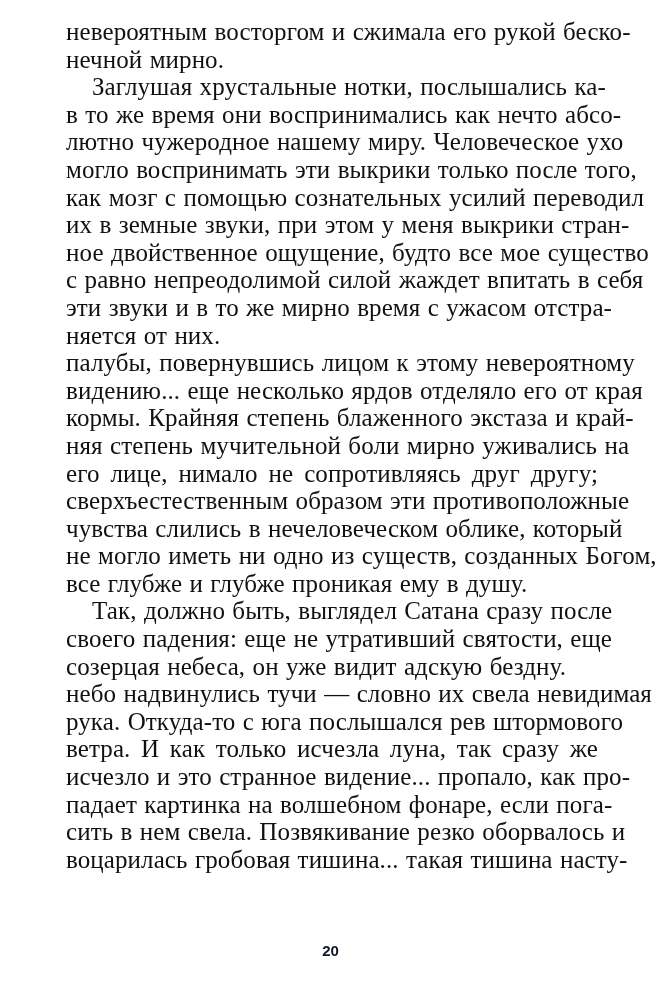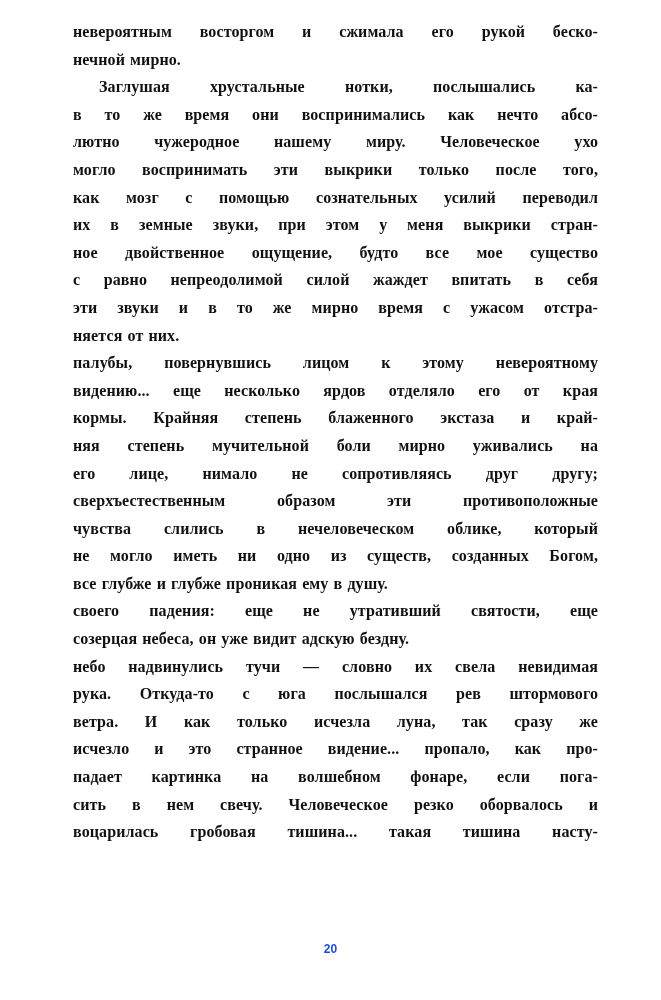--- a/index.html
+++ b/index.html
@@ -18,45 +18,44 @@
     .page {
       position: absolute;
       left: 66px;
       top: 18px;
       width: 532px;
     }
     .line {
       display: block;
       height: 27.6px;
       line-height: 27.6px;
-      font-size: 16px;
+      font-size: 25px;
       text-align: justify;
       text-align-last: justify;
       white-space: nowrap;
-      font-weight: bold;
+      font-weight: normal;
       letter-spacing: 0.1px;
       word-spacing: 1px;
-      margin-left: 7px;
     }
     .line.last {
       text-align-last: left;
     }
     .line.indent {
       padding-left: 26px;
     }
     .page-number {
       position: absolute;
       left: 0;
       width: 661px;
       top: 942px;
       text-align: center;
       font-family: "Liberation Sans", "DejaVu Sans", sans-serif;
       font-weight: bold;
-      font-size: 12px;
-      color: #1d4ed8;
+      font-size: 15px;
+      color: #0f172a;
     }
   </style>
 </head>
 <body>
 
 <div class="page">
 
   <span class="line">невероятным восторгом и сжимала его рукой беско-</span>
   <span class="line last">нечной мирно.</span>
 
@@ -74,25 +73,26 @@
   <span class="line">палубы, повернувшись лицом к этому невероятному</span>
   <span class="line">видению... еще несколько ярдов отделяло его от края</span>
   <span class="line">кормы. Крайняя степень блаженного экстаза и край-</span>
   <span class="line">няя степень мучительной боли мирно уживались на</span>
   <span class="line">его лице, нимало не сопротивляясь друг другу;</span>
   <span class="line">сверхъестественным образом эти противоположные</span>
   <span class="line">чувства слились в нечеловеческом облике, который</span>
   <span class="line">не могло иметь ни одно из существ, созданных Богом,</span>
   <span class="line last">все глубже и глубже проникая ему в душу.</span>
 
+  <span class="line indent">Так, должно быть, выглядел Сатана сразу после</span>
   <span class="line">своего падения: еще не утративший святости, еще</span>
   <span class="line last">созерцая небеса, он уже видит адскую бездну.</span>
 
   <span class="line">небо надвинулись тучи — словно их свела невидимая</span>
   <span class="line">рука. Откуда-то с юга послышался рев штормового</span>
   <span class="line">ветра. И как только исчезла луна, так сразу же</span>
   <span class="line">исчезло и это странное видение... пропало, как про-</span>
   <span class="line">падает картинка на волшебном фонаре, если пога-</span>
-  <span class="line">сить в нем свечу. Человеческое резко оборвалось и</span>
+  <span class="line">сить в нем свела. Позвякивание резко оборвалось и</span>
   <span class="line">воцарилась гробовая тишина... такая тишина насту-</span>
 </div>
 
 <div class="page-number">20</div>
 
 </body></html>

